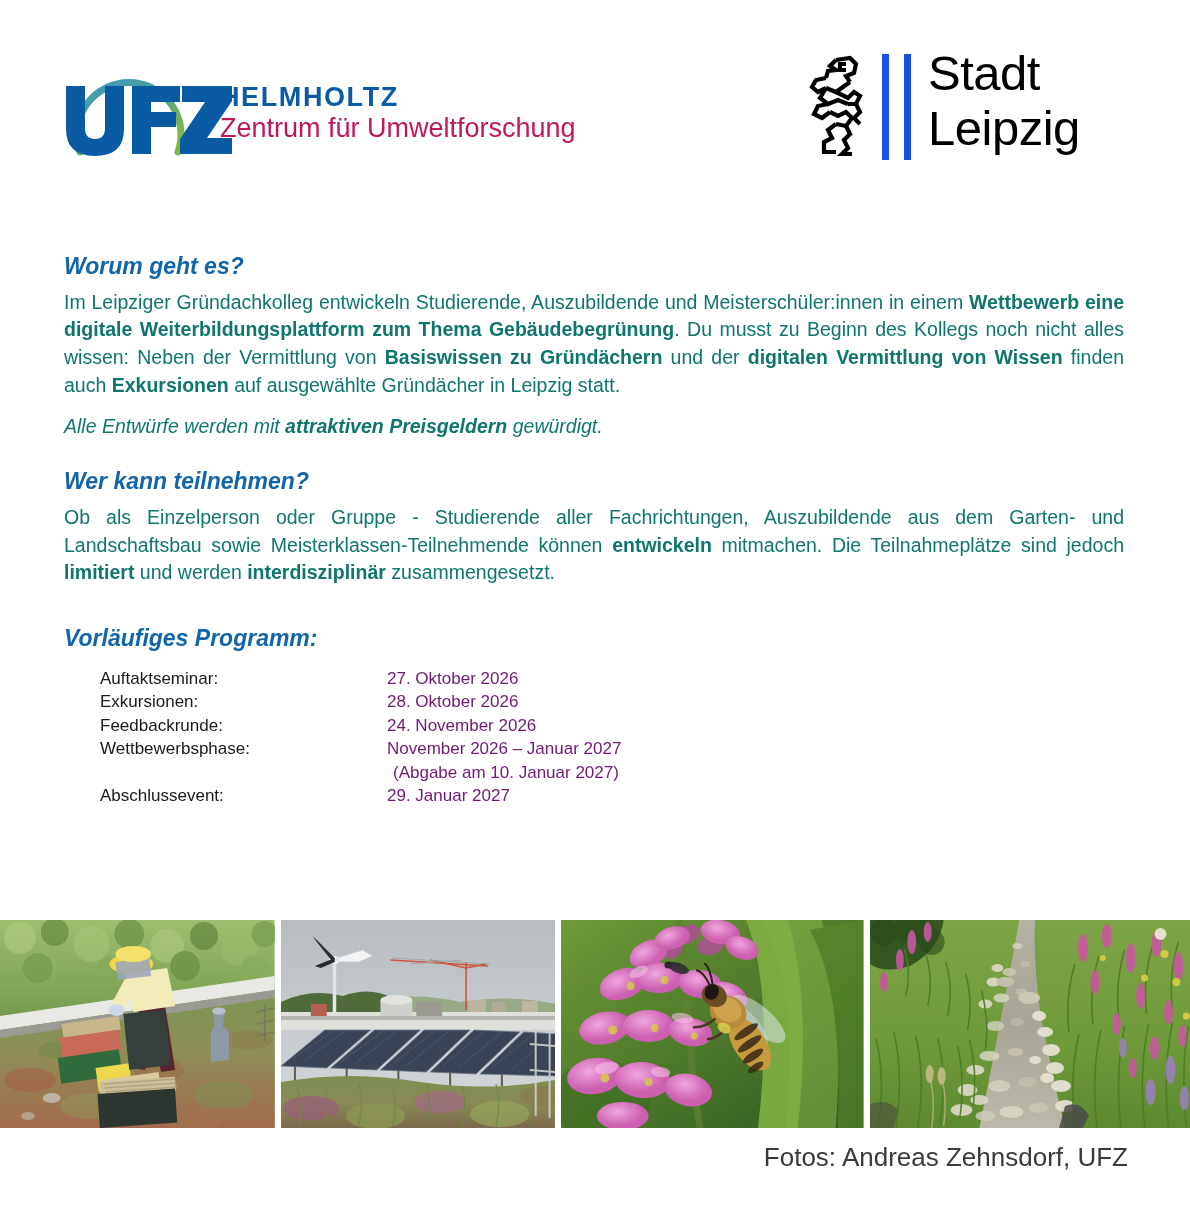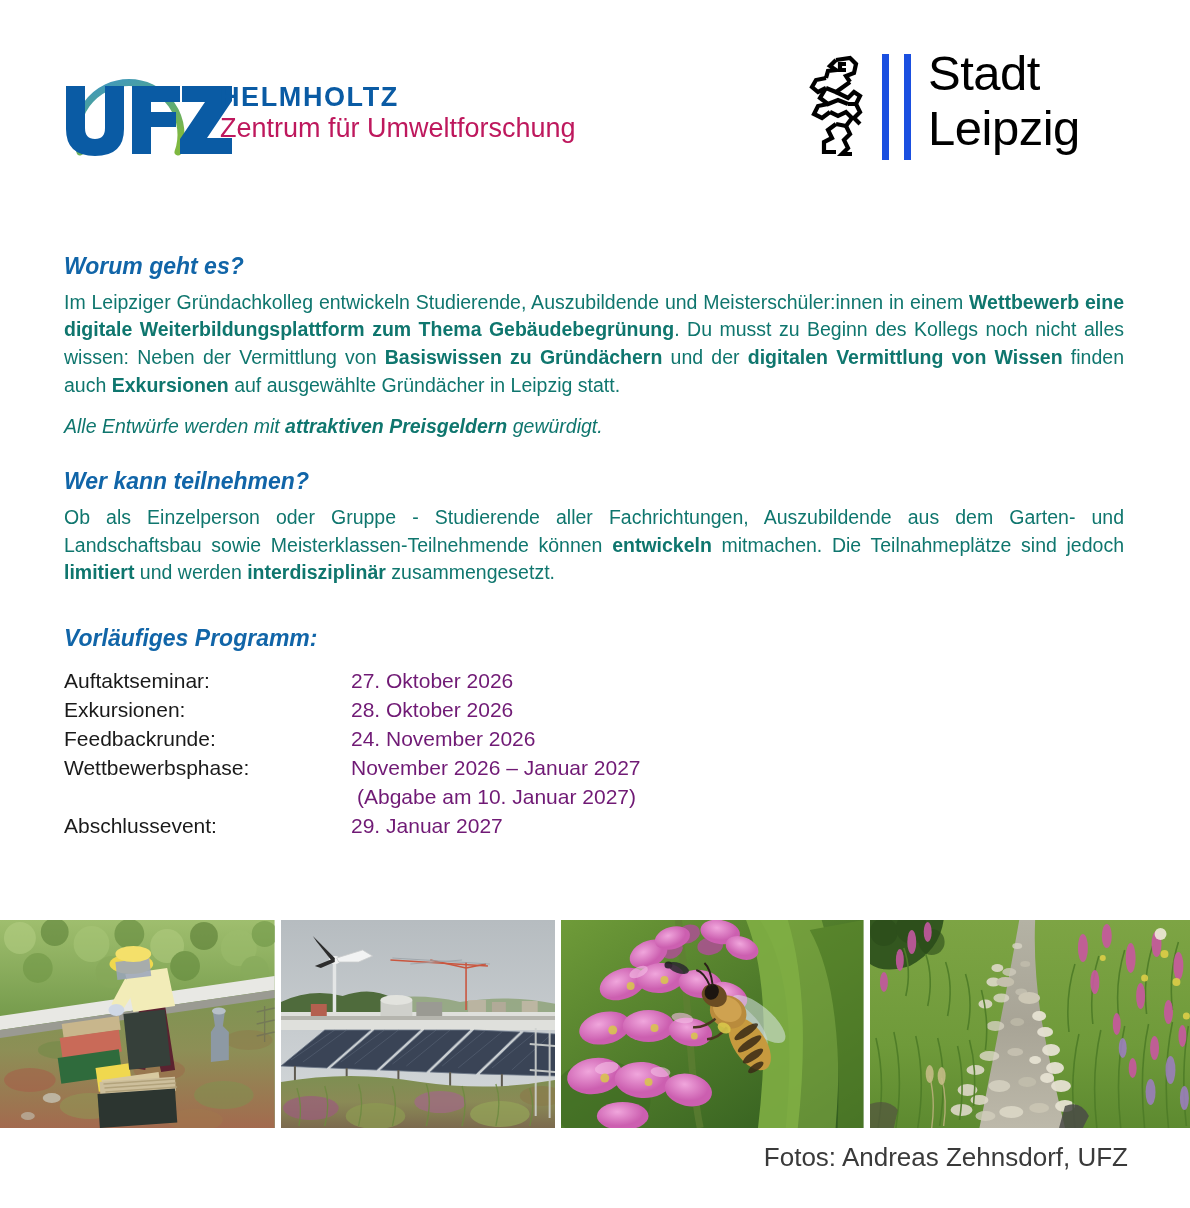--- a/index.html
+++ b/index.html
@@ -125,22 +125,23 @@
   p.body-text.nojust { text-align: left; font-style: italic; }
   p.body-text b { font-weight: bold; }
 
   .gap-sm { height: 13px; }
   .gap-md { height: 27px; }
   .gap-lg { height: 37px; }
 
   
   .program {
     margin-top: 0;
-    font-size: 21px;
+    font-size: 17px;
     line-height: 1.38;
+    margin-left: 36px;
   }
   .program-row {
     display: flex;
   }
   .program-label {
     width: 287px;
     flex: 0 0 287px;
     color: #1a1a1a;
   }
   .program-value {

